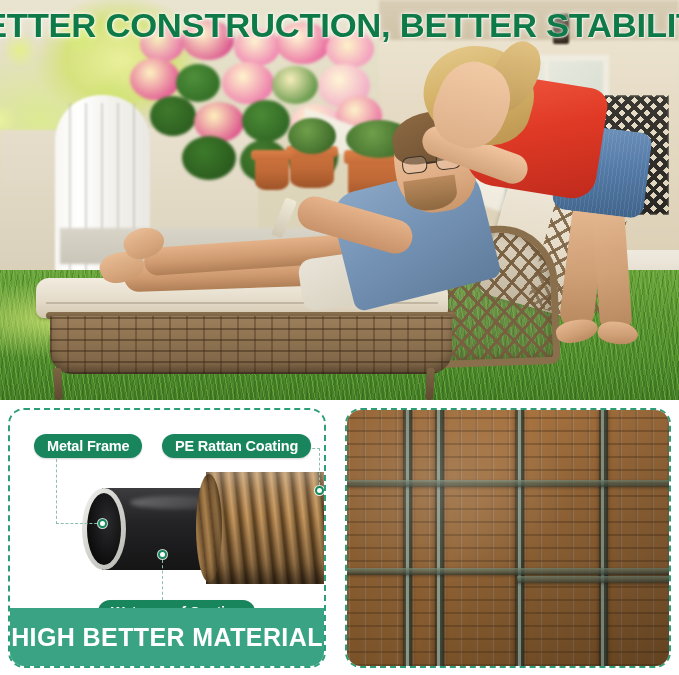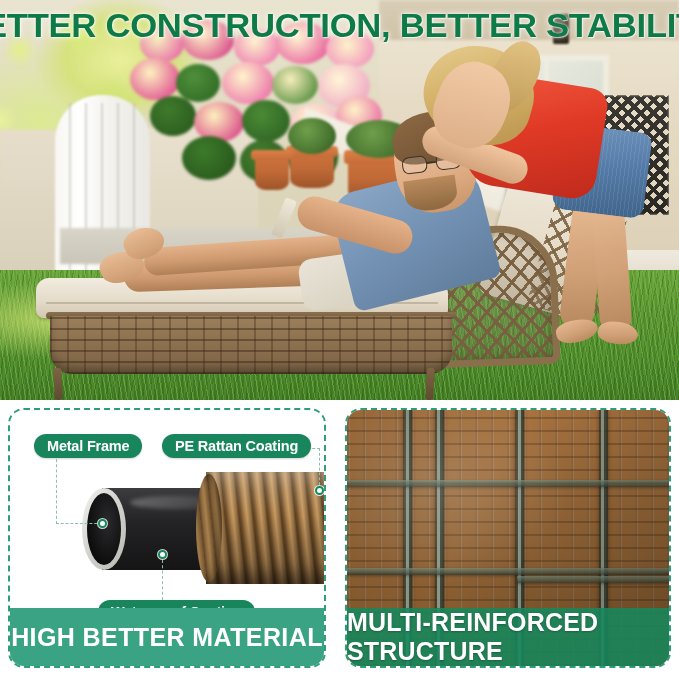--- a/index.html
+++ b/index.html
@@ -483,15 +483,14 @@
     <div class="vbar" style="left:252px;">
       <div class="vbar-hi" style="left:2px;"></div>
     </div>
 
     <div class="hbar" style="top:70px;"></div>
     <div class="hbar" style="top:158px;"></div>
     <div class="hbar" style="top:166px; left:170px; width:160px;"></div>
 
     <div class="weave-shade"></div>
 
-    <div class="footer-r">MULTI-REINFORCED STRUCTURE</div>
   </div>
 </div>
 
 </body></html>

